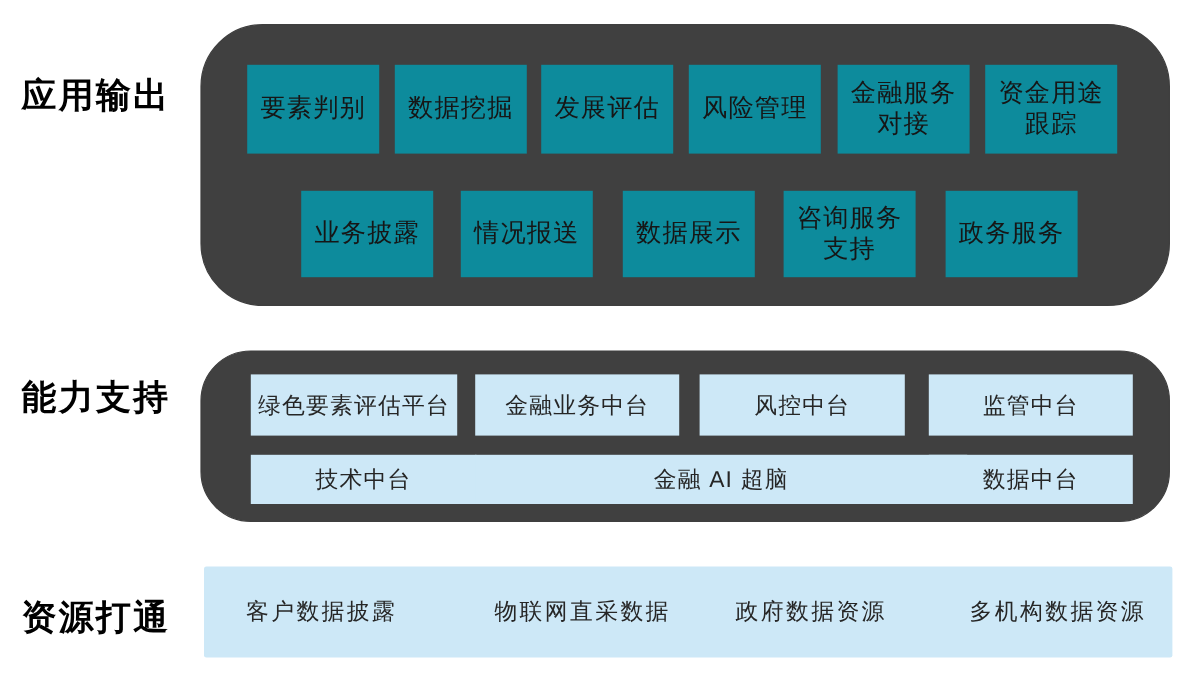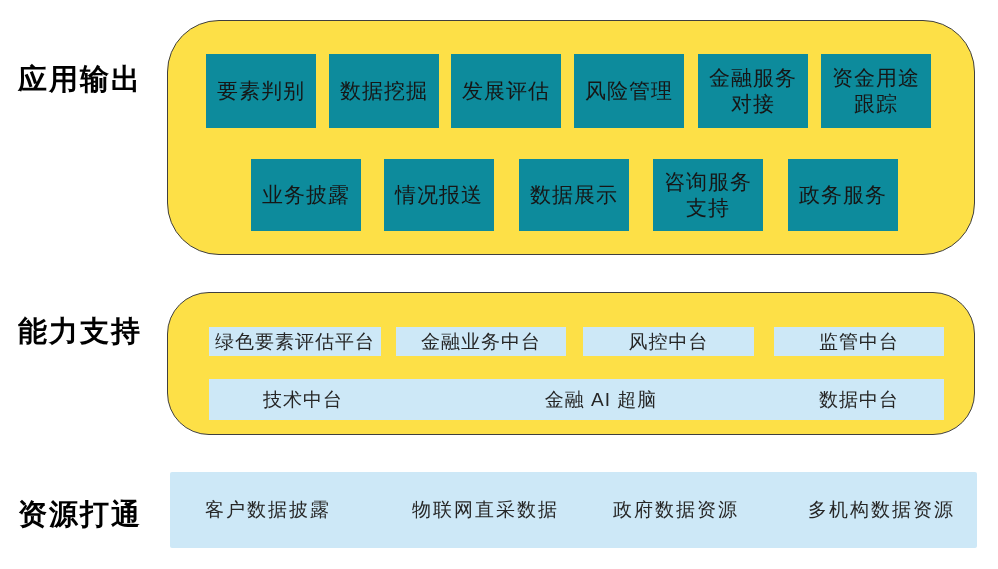--- a/index.html
+++ b/index.html
@@ -5,21 +5,21 @@
   html,body{margin:0;padding:0;background:#fff;}
   .canvas{
     position:relative;width:998px;height:569px;background:#ffffff;
     font-family:"Liberation Sans",sans-serif;overflow:hidden;
   }
   .section-label{
     position:absolute;left:18px;font-size:29px;font-weight:bold;color:#000;
     letter-spacing:2px;white-space:nowrap;
   }
   .round-container{
-    position:absolute;left:167px;width:808px;background:#fde047;
+    position:absolute;left:167px;width:808px;background:#404040;
     border:1px solid var(--outline);box-sizing:border-box;
   }
   #app-container{top:20px;height:235px;border-radius:52px;}
   #cap-container{top:292px;height:143px;border-radius:42px;}
   .teal-box{
     position:absolute;background:var(--teal);color:#161616;
     display:flex;align-items:center;justify-content:center;text-align:center;
     font-size:21px;line-height:1.25;letter-spacing:1px;white-space:pre-line;
     box-sizing:border-box;
   }
@@ -33,21 +33,21 @@
     background:var(--lblue);border-radius:2px;
   }
   .resource-item{
     position:absolute;top:50%;transform:translateY(-50%);
     font-size:19px;color:#262626;letter-spacing:2px;white-space:nowrap;
   }
   
   .r1{top:33px;height:74px;width:110px;}
   .r2{top:138px;height:72px;width:110px;}
   
-  .c1{top:19px;height:29px;margin-top:15px;}
+  .c1{top:19px;height:51px;}
   .c2{top:86px;height:41px;}
 </style>
 </head>
 <body>
 
 <div class="canvas">
 
   <div class="section-label" style="top:60px">应用输出</div>
 
   <div class="round-container" id="app-container">

